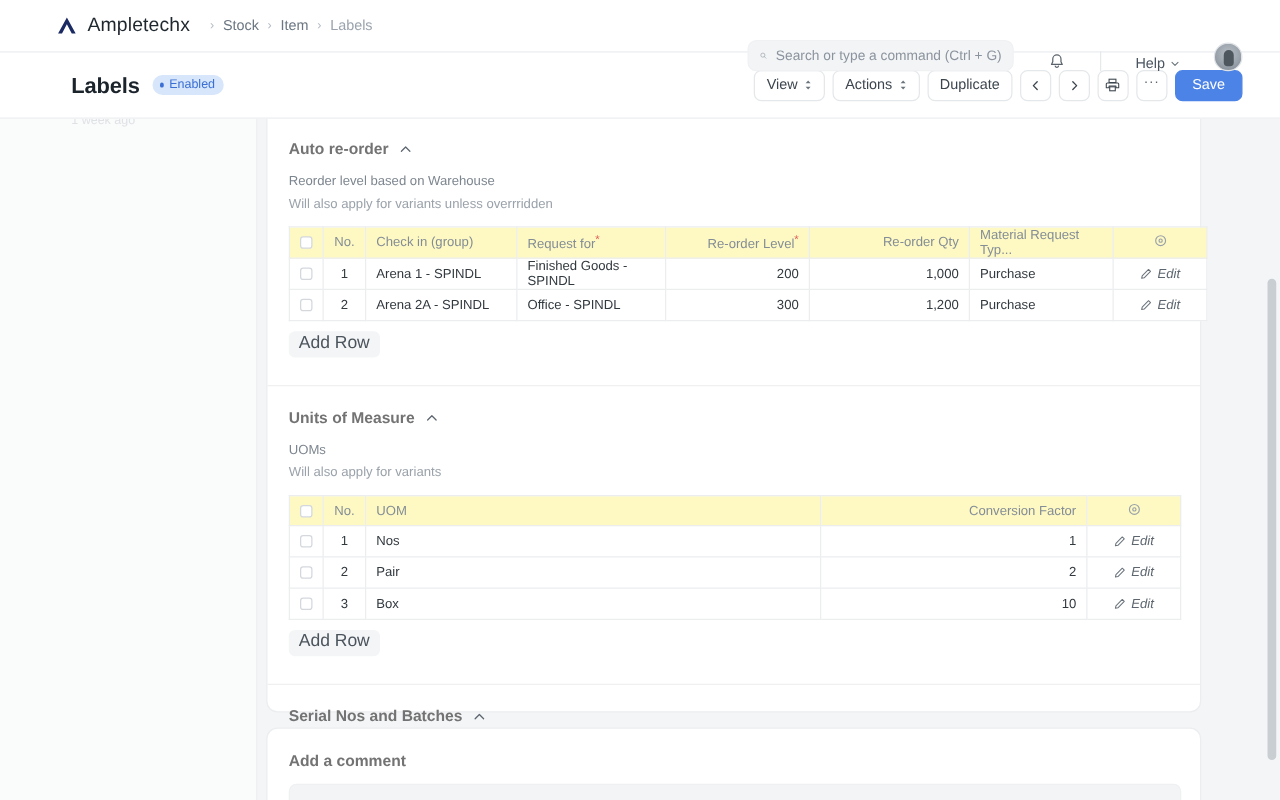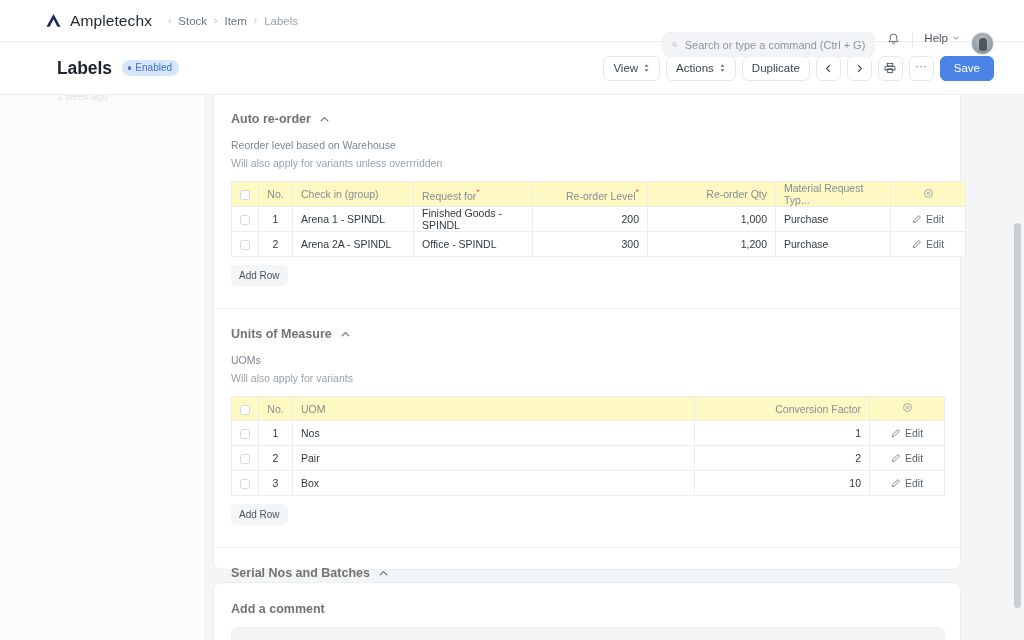--- a/index.html
+++ b/index.html
@@ -19,21 +19,21 @@
     display: flex; align-items: center; z-index: 30;
   }
   .brand { display: flex; align-items: center; gap: 7px; margin-left: 44px; }
   .logo-mark { width: 19px; height: 19px; display: block; }
   .brand-name { font-size: 15.5px; color: #1f272e; letter-spacing: .1px; }
   .crumbs { display: flex; align-items: center; gap: 7px; margin-left: 16px; }
   .crumb { font-size: 11.5px; color: #6b7682; }
   .crumb.last { color: #9aa3ad; }
   .crumb-sep { font-size: 10px; color: #b5bcc4; }
 
-  .nav-right { margin-left: auto; display: flex; align-items: flex-start; gap: 11px; margin-right: 30px; margin-top: 48px; }
+  .nav-right { margin-left: auto; display: flex; align-items: flex-end; gap: 27px; margin-right: 30px; margin-top: 48px; }
   .searchbox {
     width: 213px; height: 25px; background: #f3f4f6; border: 1px solid #f0f1f3;
     border-radius: 7px; display: flex; align-items: center; padding: 0 9px; gap: 7px;
   }
   .searchbox .ph { font-size: 11px; color: #8b949e; white-space: nowrap; }
   .icon-btn { display: flex; align-items: center; justify-content: center; cursor: pointer; }
   .nav-div { width: 1px; height: 16px; background: #e6e9ec; }
   .help { font-size: 11.5px; color: #4b5560; display: flex; align-items: center; gap: 4px; cursor: pointer; }
   .avatar {
     width: 23px; height: 23px; border-radius: 50%;
@@ -115,34 +115,34 @@
     border: 1px solid #ebedef; font-weight: normal; padding: 0 8px;
     height: 25px; vertical-align: middle; font-size: 10.5px; color: #32393f;
   }
   table.grid thead th {
     background: #fef9c3; color: #848d96; font-size: 10.5px; height: 24px;
   }
   table.grid td { background: #fff; }
   .c-check { width: 27px; text-align: center; padding: 0 !important; }
   .c-no { width: 34px; text-align: center; color: #4d555d; }
   .c-num { text-align: right; }
-  .c-act { width: 75px; text-align: center; padding: 0 !important; }
+  .c-act { width: 75px; text-align: center; padding: 0 !important; font-style: italic; }
   th.c-act { text-align: center; }
   .bold { font-weight: bold; color: #262d34; }
   .req-star { color: #e05c5c; font-size: 9px; vertical-align: super; }
   .chk {
     width: 10px; height: 10px; border: 1px solid #d4d8dd; border-radius: 2.5px;
     background: #fff; display: inline-block; vertical-align: middle; cursor: pointer;
   }
   .chk.grey { background: #f0f1f3; border-color: #e3e5e8; }
   .edit-cell { display: flex; align-items: center; justify-content: center; gap: 4px; color: #5d666f; font-size: 10.5px; cursor: pointer; }
 
   .addrow {
-    display: inline-flex; align-items: center; height: 21px; padding: 0 8px;
-    background: #f4f5f6; border-radius: 5px; font-size: 10px; color: #4b545d; cursor: pointer;
+    display: inline-flex; align-items: flex-start; height: 21px; padding: 0 8px;
+    background: #f4f5f6; border-radius: 5px; font-size: 14px; color: #4b545d; cursor: pointer;
   }
 
   .divider { height: 1px; background: #eef0f1; }
 
   .cbrow { display: flex; align-items: center; gap: 7px; }
   .cbrow .lbl { font-size: 10.5px; color: #6e777f; }
 
   .comment-title { font-size: 12.5px; font-weight: bold; color: #737373; }
   .comment-box {
     margin-top: 11px; height: 62px; background: #f3f4f6;
@@ -362,21 +362,21 @@
           <div class="hint2" style="margin-top:6px">Will also apply for variants</div>
 
           <table class="grid" style="margin-top:12px">
             <thead>
               <tr>
                 <th class="c-check">
                   <span class="chk"></span>
                 </th>
                 <th class="c-no">No.</th>
                 <th style="text-align:left">UOM</th>
-                <th class="c-num" style="width:175px">Conversion Factor</th>
+                <th class="c-num" style="width:213px">Conversion Factor</th>
                 <th class="c-act">
                   <svg width="11" height="11" viewBox="0 0 12 12">
                     <circle cx="6" cy="6" r="4.3" fill="none" stroke="#98a0a8" stroke-width="1"></circle>
                     <circle cx="6" cy="6" r="1.4" fill="none" stroke="#98a0a8" stroke-width="1"></circle>
                   </svg>
                 </th>
               </tr>
             </thead>
             <tbody>
               <tr>

